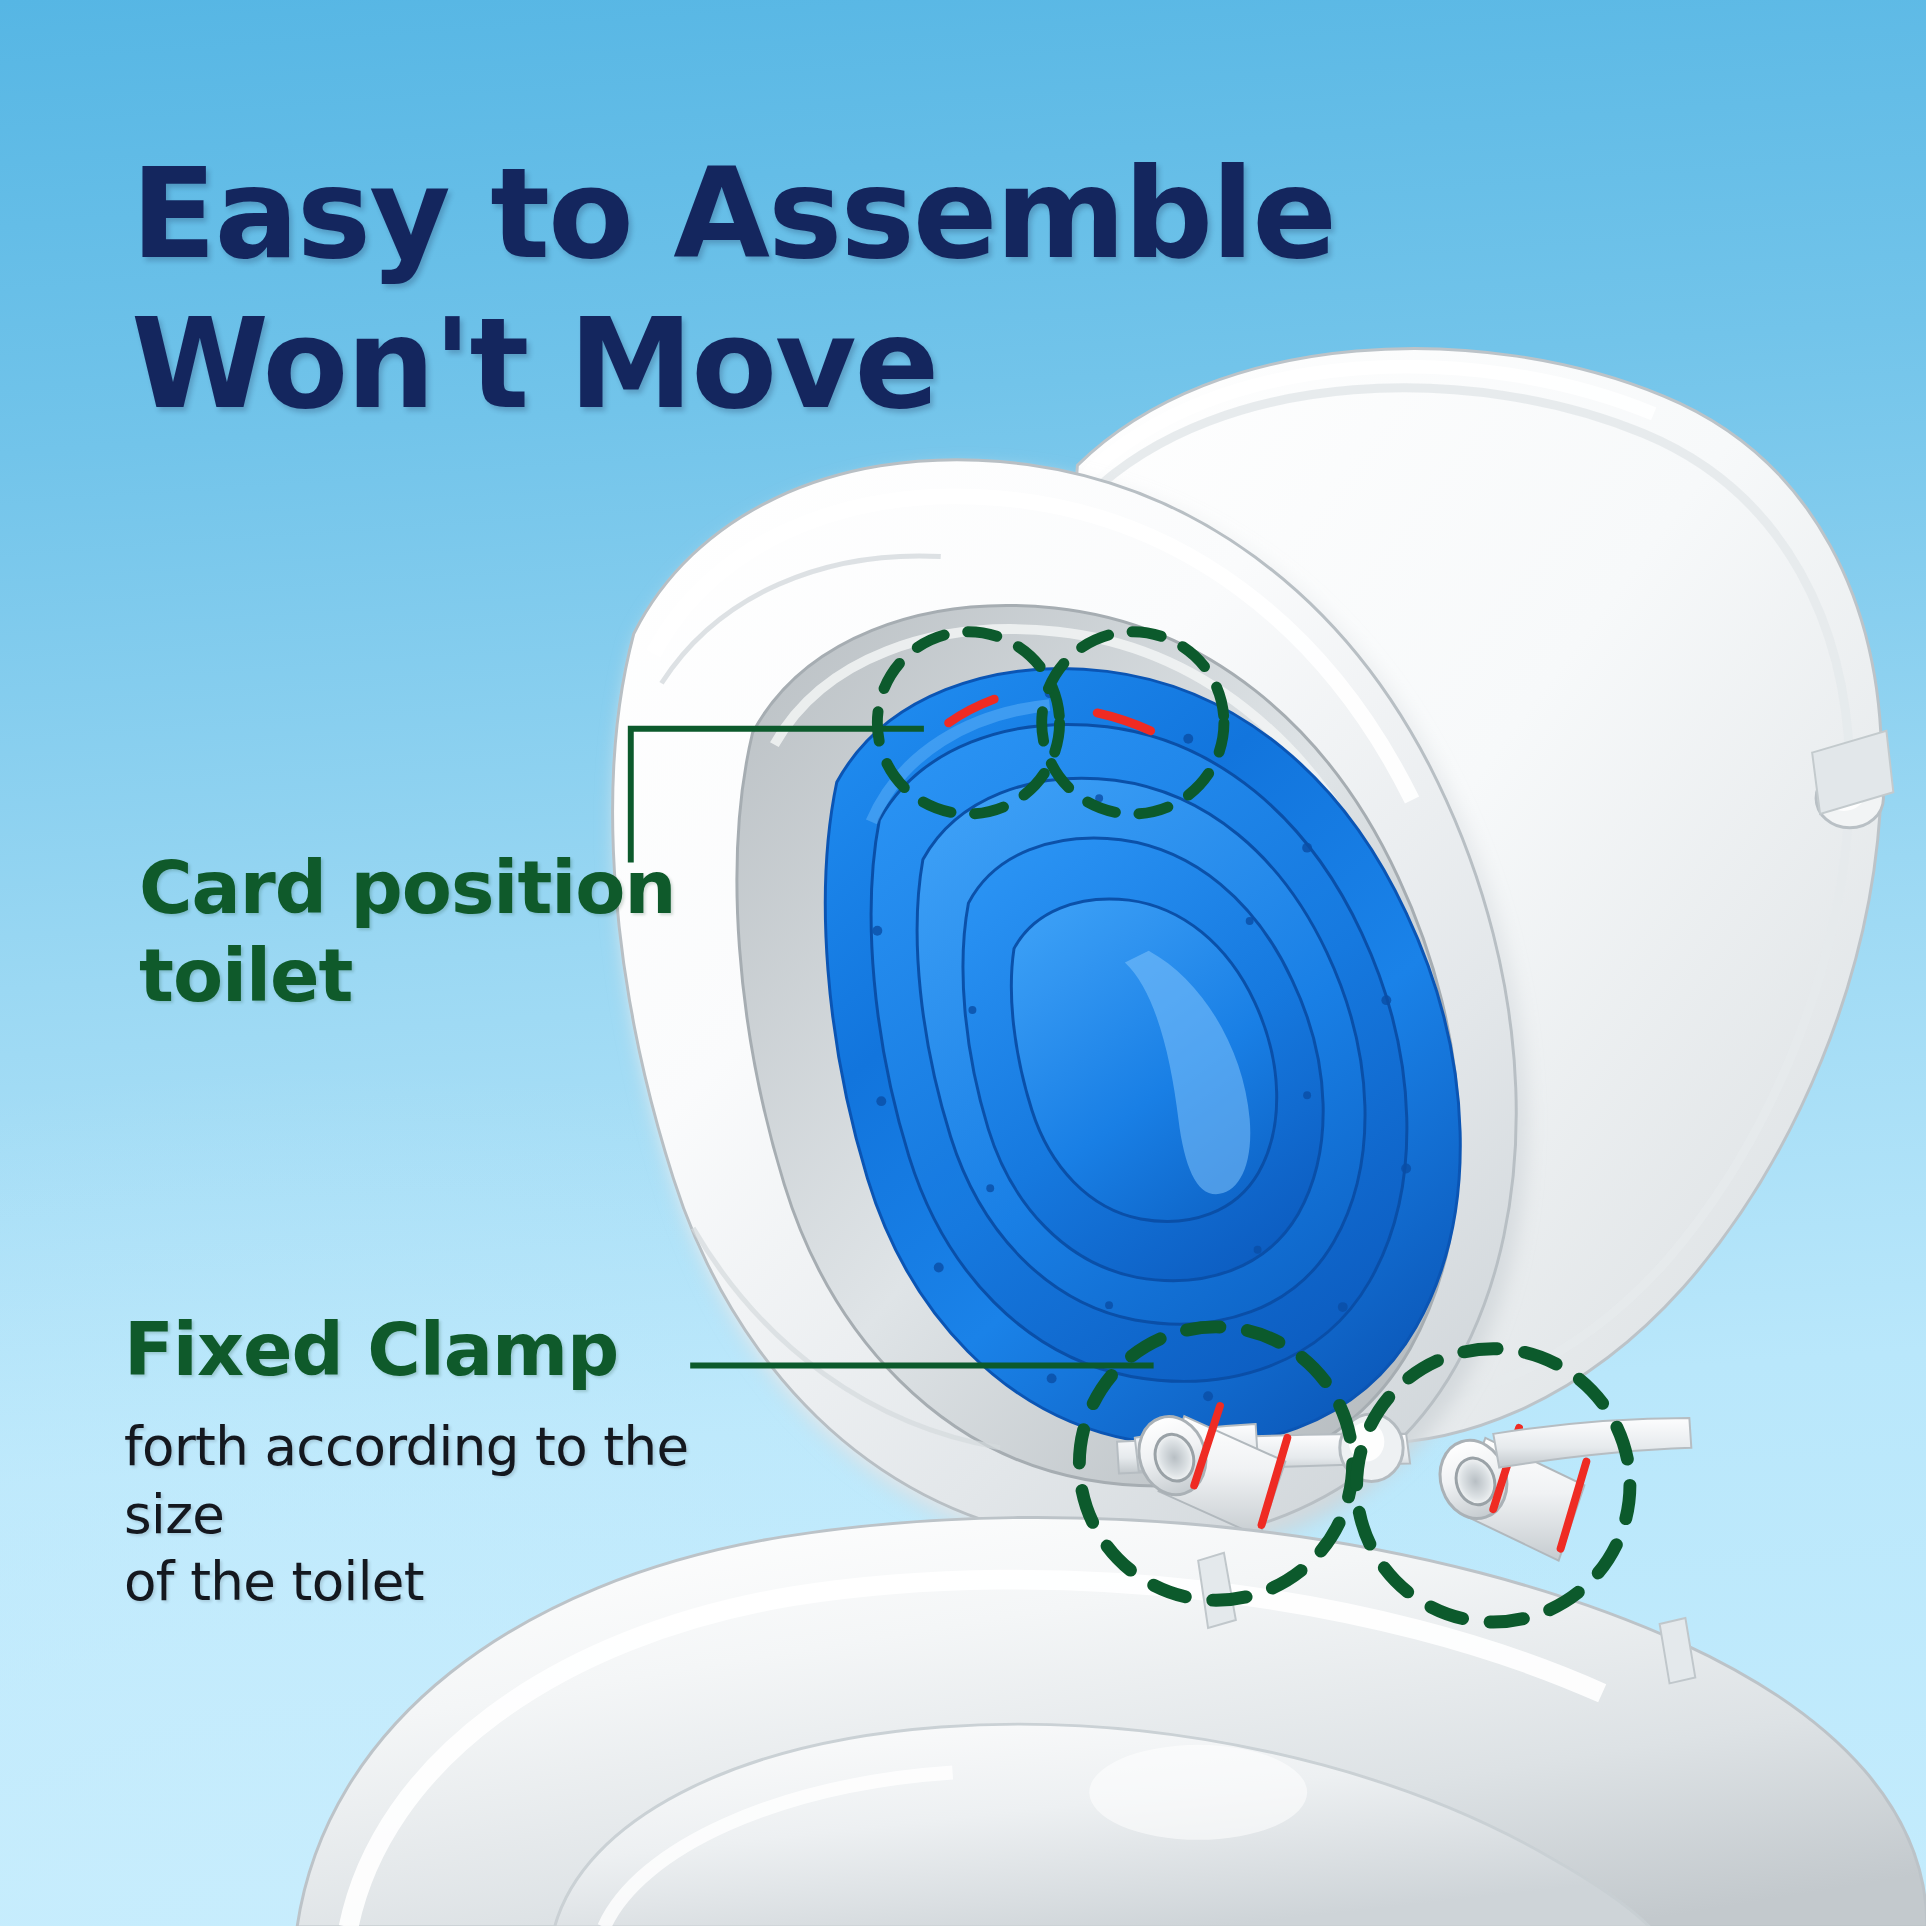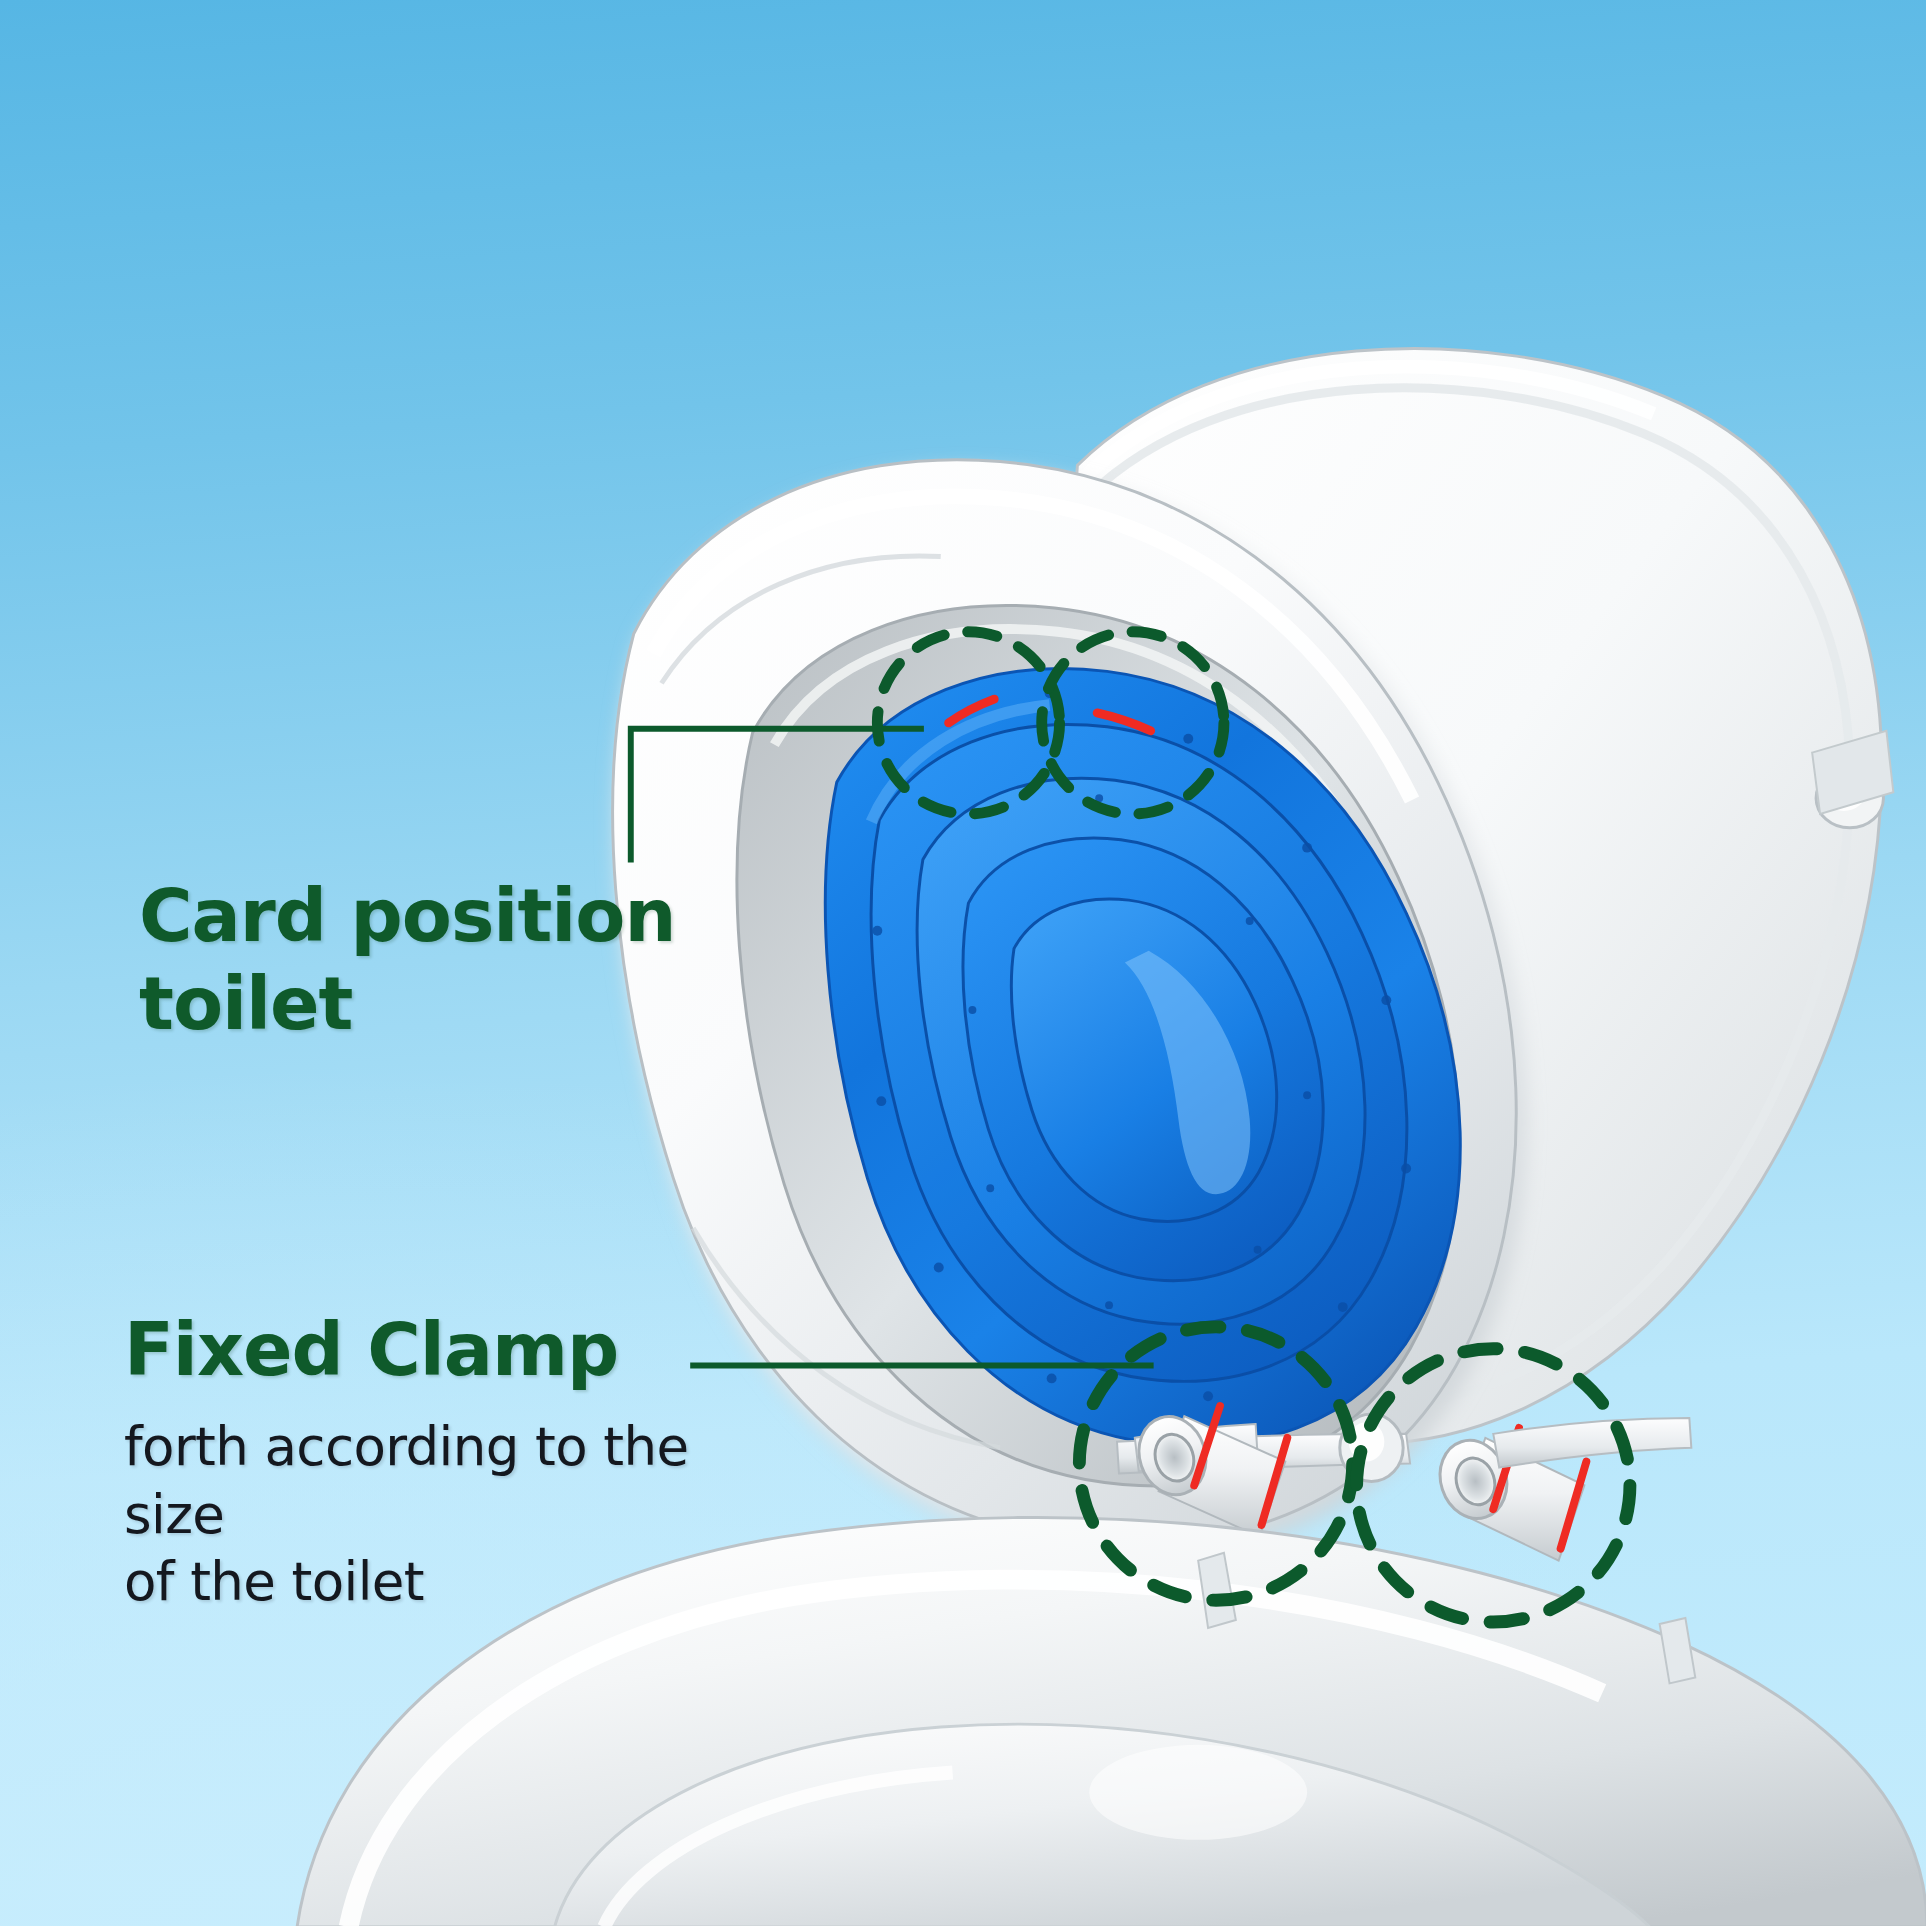--- a/index.html
+++ b/index.html
@@ -40,21 +40,21 @@
   }
 
   
   .callout { position:absolute; }
   .callout-title {
     font-family:"DejaVu Sans", sans-serif;
     font-weight:700;
     color:#0f5a2b;
     text-shadow:2px 2px 3px rgba(10,60,30,0.18);
   }
-  #callout-card { left:139px; top:844px; width:614px;margin-top:28px; }
+  #callout-card { left:139px; top:844px; width:614px; }
   #callout-card .callout-title {
     font-size:73px; line-height:1.20; letter-spacing:-1px;
   }
 
   #callout-clamp { left:124px; top:1309px; width:673px; }
   #callout-clamp .callout-title {
     font-size:73px; line-height:1.12; letter-spacing:-1px;
     white-space:nowrap;
   }
   #callout-clamp .callout-body {
@@ -282,20 +282,24 @@
         <path d="M610 1946 C646 1866 786 1802 962 1790" fill="none" stroke="#ffffff" stroke-width="14" opacity="0.8"></path>
         <ellipse cx="1210" cy="1810" rx="110" ry="48" fill="#ffffff" opacity="0.55"></ellipse>
 
         <path d="M1210 1576 L1236 1568 L1248 1636 L1220 1644 Z" fill="#e4e9ec" stroke="#c0c7cb" stroke-width="2"></path>
         <path d="M1676 1640 L1702 1634 L1712 1694 L1686 1700 Z" fill="#e4e9ec" stroke="#c0c7cb" stroke-width="2"></path>
       </g>
 
     </g>
   </svg>
 
+  <div id="headline">
+    <div class="hl-line">Easy to Assemble</div>
+    <div class="hl-line">Won't Move</div>
+  </div>
 
   <div class="callout" id="callout-card">
     <div class="callout-title">Card position</div>
     <div class="callout-title">toilet</div>
   </div>
 
   <div class="callout" id="callout-clamp">
     <div class="callout-title">Fixed Clamp</div>
     <div class="callout-body">
       <div>forth according to the size</div>

